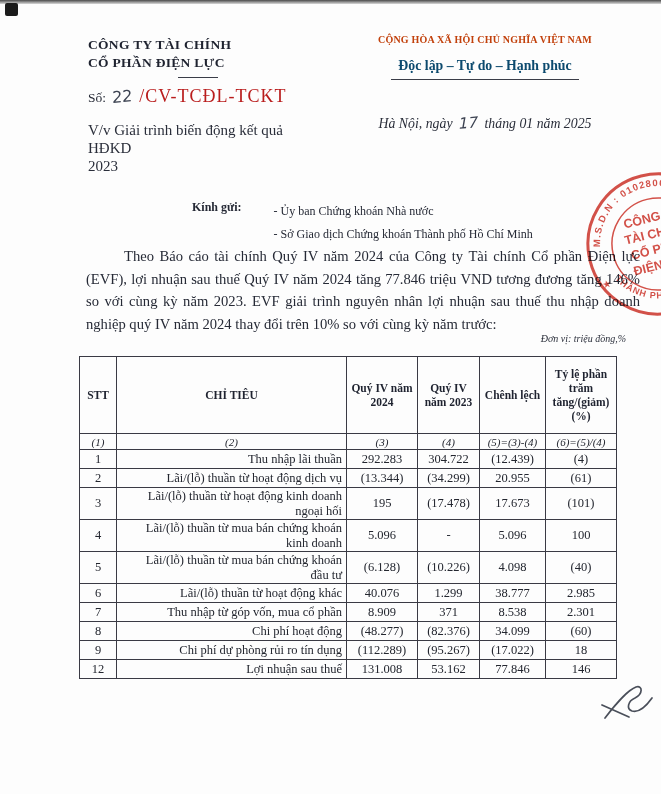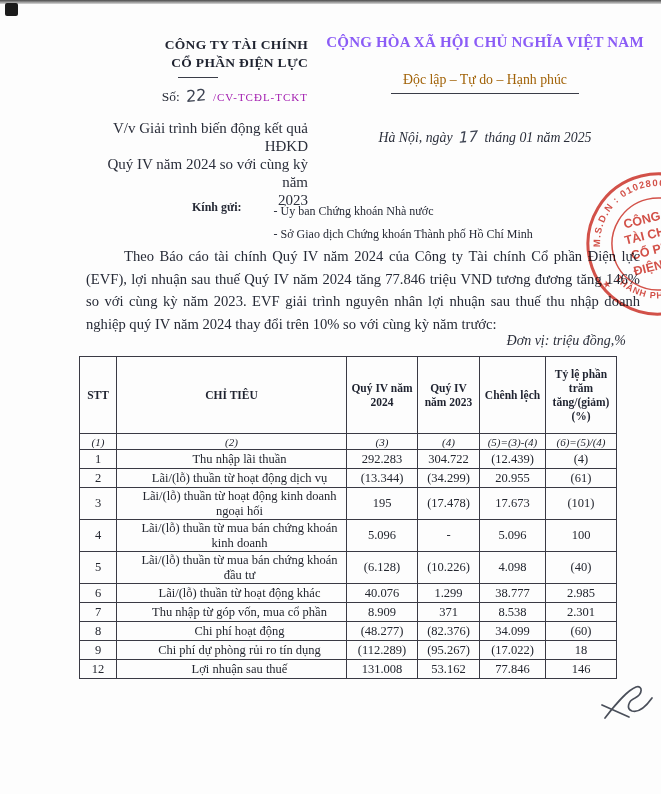--- a/index.html
+++ b/index.html
@@ -10,58 +10,58 @@
     overflow:hidden;
     font-family:"Liberation Serif","DejaVu Serif",serif;
     color:#262a36;
   }
   .top-edge{position:absolute;left:0;top:0;width:100%;height:4px;
     background:linear-gradient(to bottom,#4a4a4a,#d9d9d9);}
   .corner-mark{position:absolute;left:5px;top:3px;width:13px;height:13px;
     background:#1b1b1b;border-radius:2px;}
 
   
-  .org-block{position:absolute;left:88px;top:36px;width:220px;text-align:right;}
+  .org-block{position:absolute;left:88px;top:36px;width:220px;text-align:left;}
   .org-line{font-weight:bold;font-size:13.5px;line-height:18px;letter-spacing:.3px;color:#1f2330;}
   .org-rule{width:40px;height:0;border-top:1.4px solid #3a3d48;margin:5px auto 0 auto;}
   .doc-number{margin-top:8px;font-size:13.5px;white-space:nowrap;}
   .handwrit{font-family:"DejaVu Sans",sans-serif;display:inline-block;
     transform:rotate(-5deg) skewX(-4deg);font-size:16px;color:#3d4352;padding:0 3px;}
-  .doc-number-suffix{color:#a21caf;letter-spacing:1px;font-size:11px;}
+  .doc-number-suffix{color:#b91c1c;letter-spacing:1px;font-size:18px;}
   .subject{margin-top:14px;font-size:15px;line-height:18px;color:#2a2e3a;}
 
   .state-block{position:absolute;left:320px;top:34px;width:330px;text-align:center;}
-  .state-line1{font-weight:bold;font-size:15px;letter-spacing:.2px;color:#8b5cf6;}
-  .state-line2{font-weight:normal;font-size:13.8px;margin-top:21px;color:#a16207;}
+  .state-line1{font-weight:bold;font-size:10px;letter-spacing:.2px;color:#c2410c;}
+  .state-line2{font-weight:bold;font-size:13.8px;margin-top:13px;color:#0c4a6e;}
   .state-rule{width:188px;height:0;border-top:1.4px solid #3a3d48;margin:5px auto 0 auto;}
   .date-line{margin-top:34px;font-style:italic;font-size:13.8px;color:#2a2e3a;}
   .date-line .handwrit{font-size:15px;}
 
   
   .recipients{position:absolute;left:192px;top:200px;display:flex;font-size:12px;gap:18px;}
   .recipients-label{font-weight:bold;margin-right:14px;white-space:nowrap;}
   .recipients-lines div{line-height:23px;white-space:nowrap;}
 
   
   .paragraph{position:absolute;left:74px;top:245px;width:554px;
     font-size:14.6px;line-height:22.5px;text-align:justify;text-indent:38px;color:#262a36;margin-left:12px;}
 
   .unit-note{position:absolute;left:0;top:333px;width:626px;text-align:right;
-    font-style:italic;font-size:14px;color:#2a2e3a;}
+    font-style:italic;font-size:10px;color:#2a2e3a;}
 
   
   .doc-table{position:absolute;left:79px;top:356px;}
   table{border-collapse:collapse;table-layout:fixed;width:537px;color:#23262f;}
   th,td{border:1px solid #3a3a44;overflow:hidden;}
   thead th{font-weight:bold;font-size:11.5px;line-height:14px;height:72px;
     vertical-align:middle;padding:2px;color:#1f2330;}
   tr.colnums td{font-style:italic;font-size:11px;height:15px;text-align:center;padding:0 2px;}
   tbody td{font-size:12.5px;line-height:14.5px;padding:1px 4px;height:16px;
     vertical-align:middle;text-align:center;}
-  tbody td.lbl{text-align:center;padding-left:20px;}
+  tbody td.lbl{text-align:right;padding-left:20px;}
 
   
   .stamp{position:absolute;left:572px;top:158px;width:172px;height:172px;
     mix-blend-mode:multiply;}
   .stamp text{font-family:"Liberation Sans","DejaVu Sans",sans-serif;}
 
   
   .signature{position:absolute;left:598px;top:678px;width:58px;height:48px;}
 </style>
 </head>
@@ -75,21 +75,20 @@
     <div class="org-line">CÔNG TY TÀI CHÍNH</div>
     <div class="org-line">CỔ PHẦN ĐIỆN LỰC</div>
     <div class="org-rule"></div>
     <div class="doc-number">
       <span>Số:</span>
       <span class="handwrit">22</span>
       <span class="doc-number-suffix">/CV-TCĐL-TCKT</span>
     </div>
     <div class="subject">
       <div>V/v Giải trình biến động kết quả HĐKD</div>
-      <div>Quý IV năm 2024 so với cùng kỳ năm</div>
       <div>2023</div>
     </div>
   </div>
 
   <div class="state-block">
     <div class="state-line1">CỘNG HÒA XÃ HỘI CHỦ NGHĨA VIỆT NAM</div>
     <div class="state-line2">Độc lập – Tự do – Hạnh phúc</div>
     <div class="state-rule"></div>
     <div class="date-line">
       <span>Hà Nội, ngày</span>

